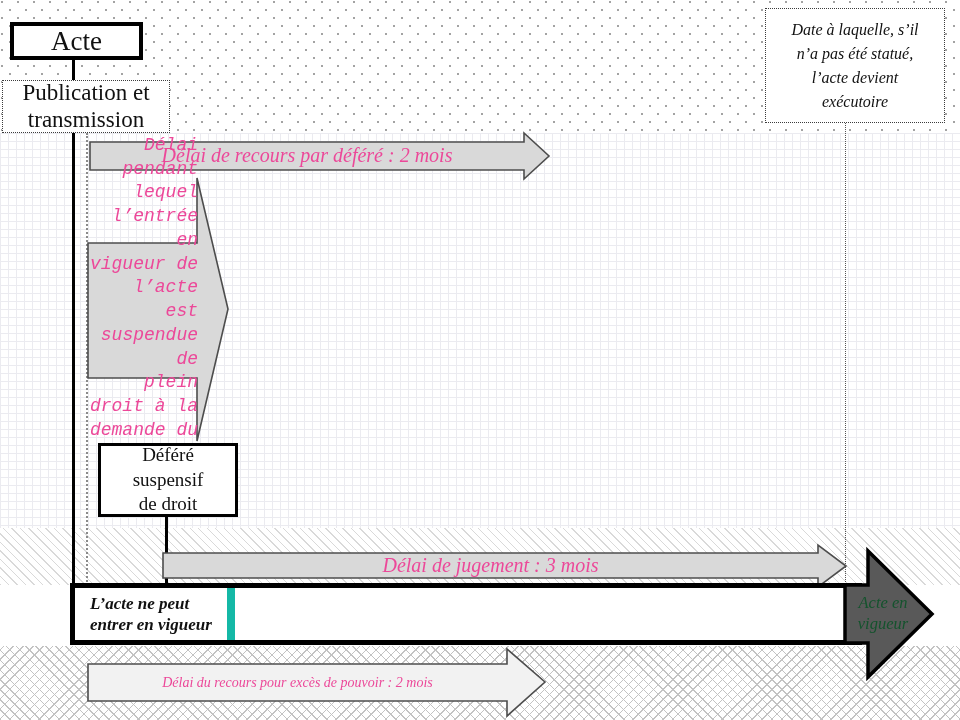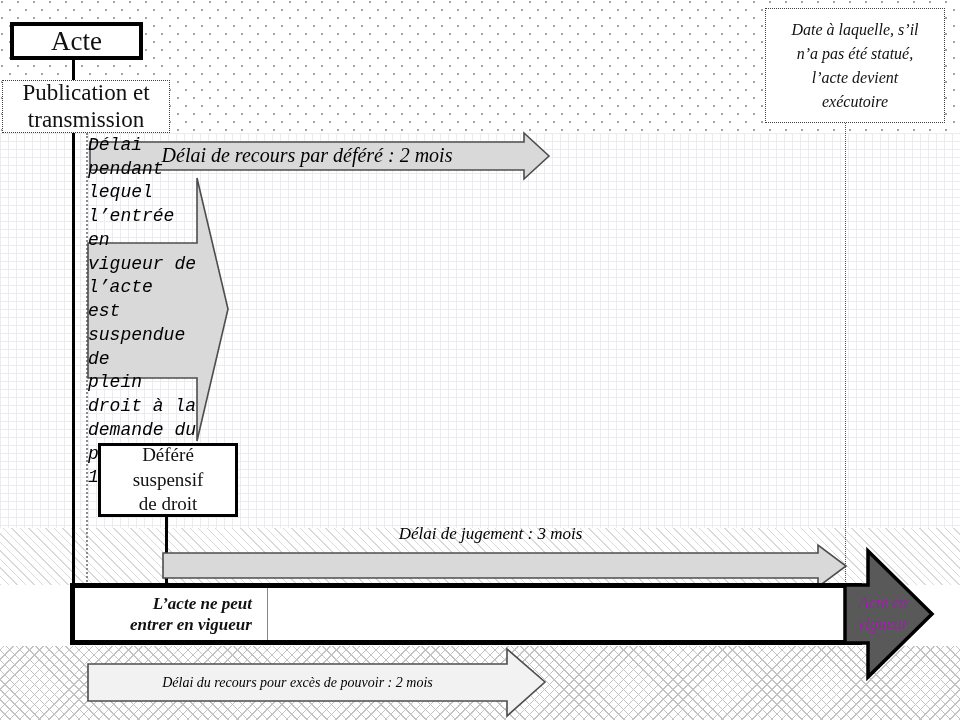--- a/index.html
+++ b/index.html
@@ -36,34 +36,34 @@
   }
   .vline{position:absolute;z-index:1;}
   .vline.solid{width:2.5px;background:#000;}
   .vline.dotline{width:0;border-left:2px dotted #8a8a8a;}
   .vline.dotline2{width:0;border-left:1.5px dotted #555;}
   svg.shapes{position:absolute;left:0;top:0;z-index:2;pointer-events:none;}
   svg.darklayer{position:absolute;left:0;top:0;z-index:5;pointer-events:none;}
   .shape{stroke:#4d4d4d;stroke-width:1.6;}
   .darkshape{stroke:#000;stroke-width:3.5;}
   .lbl{position:absolute;z-index:3;display:flex;align-items:center;justify-content:center;
-       font-style:italic;color:#000000;text-align:left;white-space:pre-line;}
+       font-style:italic;color:#ec4899;text-align:right;white-space:pre-line;}
   .box{position:absolute;z-index:4;background:#fff;display:flex;align-items:center;justify-content:center;
        text-align:center;box-sizing:border-box;white-space:pre-line;}
   .box.thick{border:4px solid #000;}
   .box.dotted{border:1.5px dotted #3c3c3c;}
   .box.med{border:3px solid #000;}
   .timelinebar{position:absolute;z-index:4;left:70px;top:583px;width:792px;height:62px;
        background:#fff;border:5px solid #000;box-sizing:border-box;display:flex;}
-  .compartment{width:152px;height:100%;border-right:1px solid #14b8a6;display:flex;
-       align-items:center;justify-content:center;text-align:right;
-       font-style:italic;font-weight:600;font-size:17px;line-height:1.25;white-space:pre-line;margin-left:40px;}
+  .compartment{width:152px;height:100%;border-right:8px solid #14b8a6;display:flex;
+       align-items:center;justify-content:center;text-align:left;
+       font-style:italic;font-weight:600;font-size:17px;line-height:1.25;white-space:pre-line;}
   .darklbl{position:absolute;z-index:6;left:845px;top:589px;width:76px;height:50px;
        display:flex;align-items:center;justify-content:center;text-align:center;
-       color:#a21caf;font-style:italic;font-size:16.5px;line-height:1.25;white-space:pre-line;}
+       color:#14532d;font-style:italic;font-size:16.5px;line-height:1.25;white-space:pre-line;}
 </style>
 </head>
 <body>
 
 <div class="canvas">
 
   <div class="band dots"></div>
   <div class="band grid"></div>
   <div class="band hatch"></div>
   <div class="band plain"></div>
@@ -82,21 +82,21 @@
   </svg>
 
   <div class="lbl" style="left:90px;top:141px;width:434px;height:29px;font-size:20px;">Délai de recours par déféré : 2 mois</div>
   <div class="lbl" style="left:88px;top:246px;width:110px;height:132px;font-size:18px;line-height:1.32;font-family:Liberation Mono, monospace;">Délai pendant
 lequel l’entrée en
 vigueur de l’acte
 est suspendue de
 plein droit à la
 demande du
 préfet : 15 j</div>
-  <div class="lbl" style="left:163px;top:520px;width:655px;height:27px;font-size:17px;">Délai de jugement : 3 mois</div>
+  <div class="lbl" style="left:163px;top:552px;width:655px;height:27px;font-size:20px;">Délai de jugement : 3 mois</div>
   <div class="lbl" style="left:88px;top:663px;width:419px;height:39px;font-size:14px;">Délai du recours pour excès de pouvoir : 2 mois</div>
 
   <div class="box thick" style="left:10px;top:22px;width:133px;height:38px;font-size:27px;">Acte</div>
   <div class="box dotted" style="left:2px;top:80px;width:168px;height:53px;font-size:23px;line-height:1.15;">Publication et
 transmission</div>
   <div class="box med" style="left:98px;top:443px;width:140px;height:74px;font-size:19px;line-height:1.3;">Déféré
 suspensif
 de droit</div>
   <div class="box dotted" style="left:765px;top:8px;width:180px;height:115px;font-size:16px;line-height:1.5;font-style:italic;">Date à laquelle, s’il
 n’a pas été statué,

